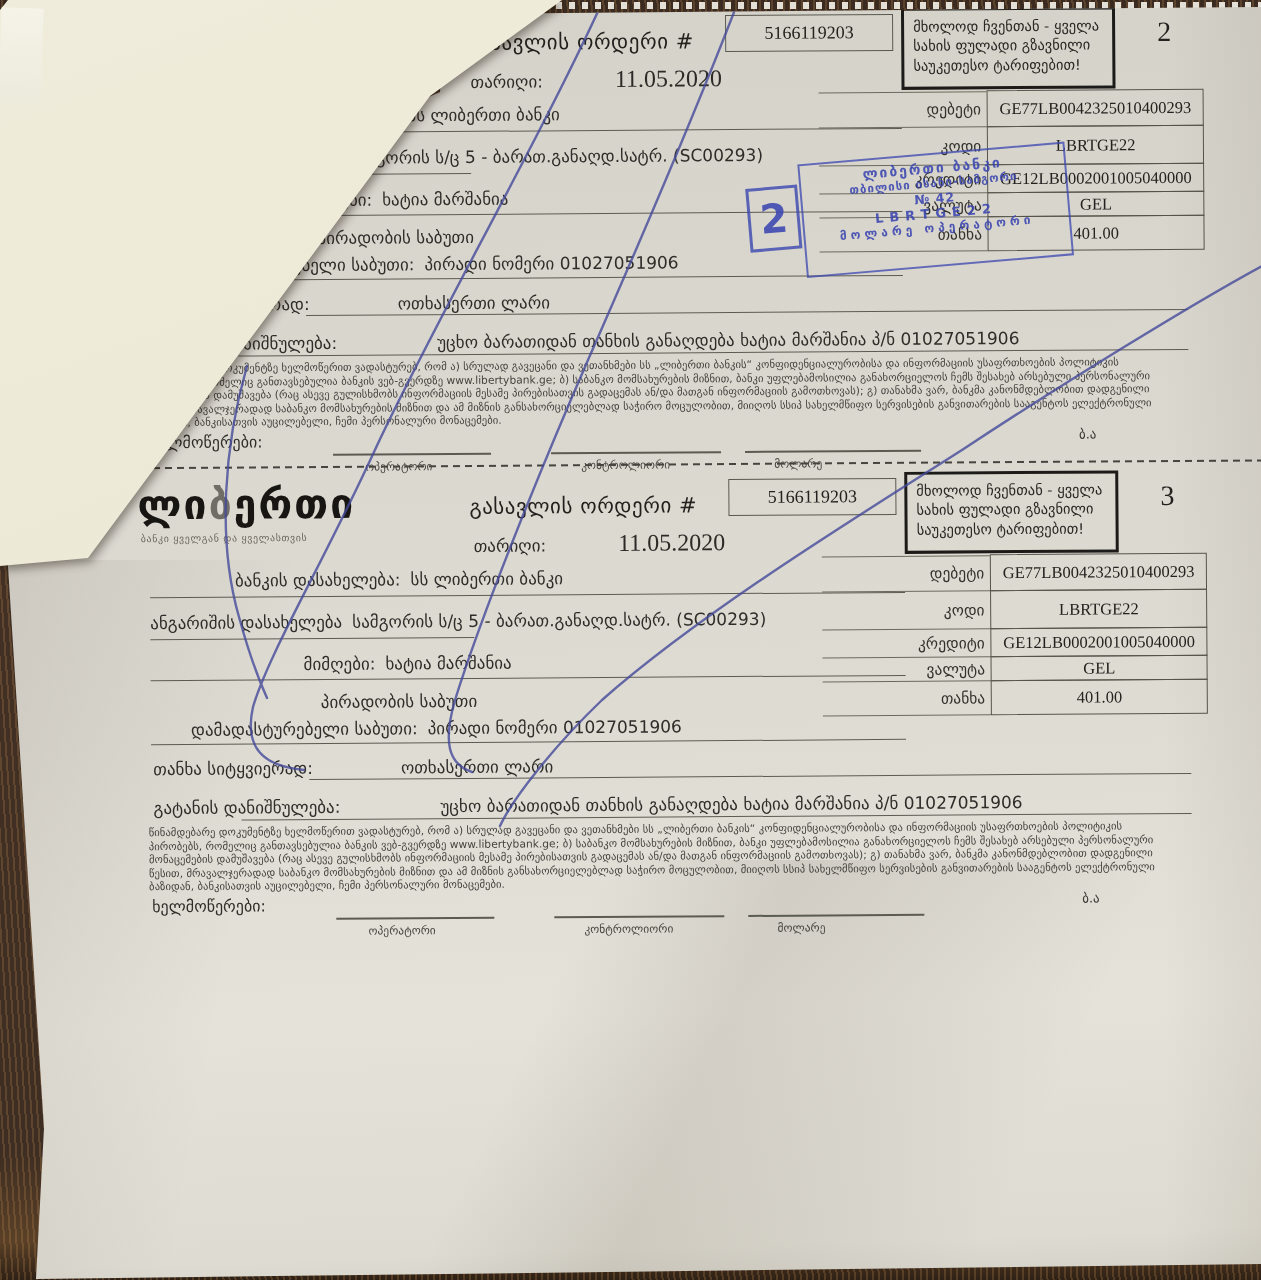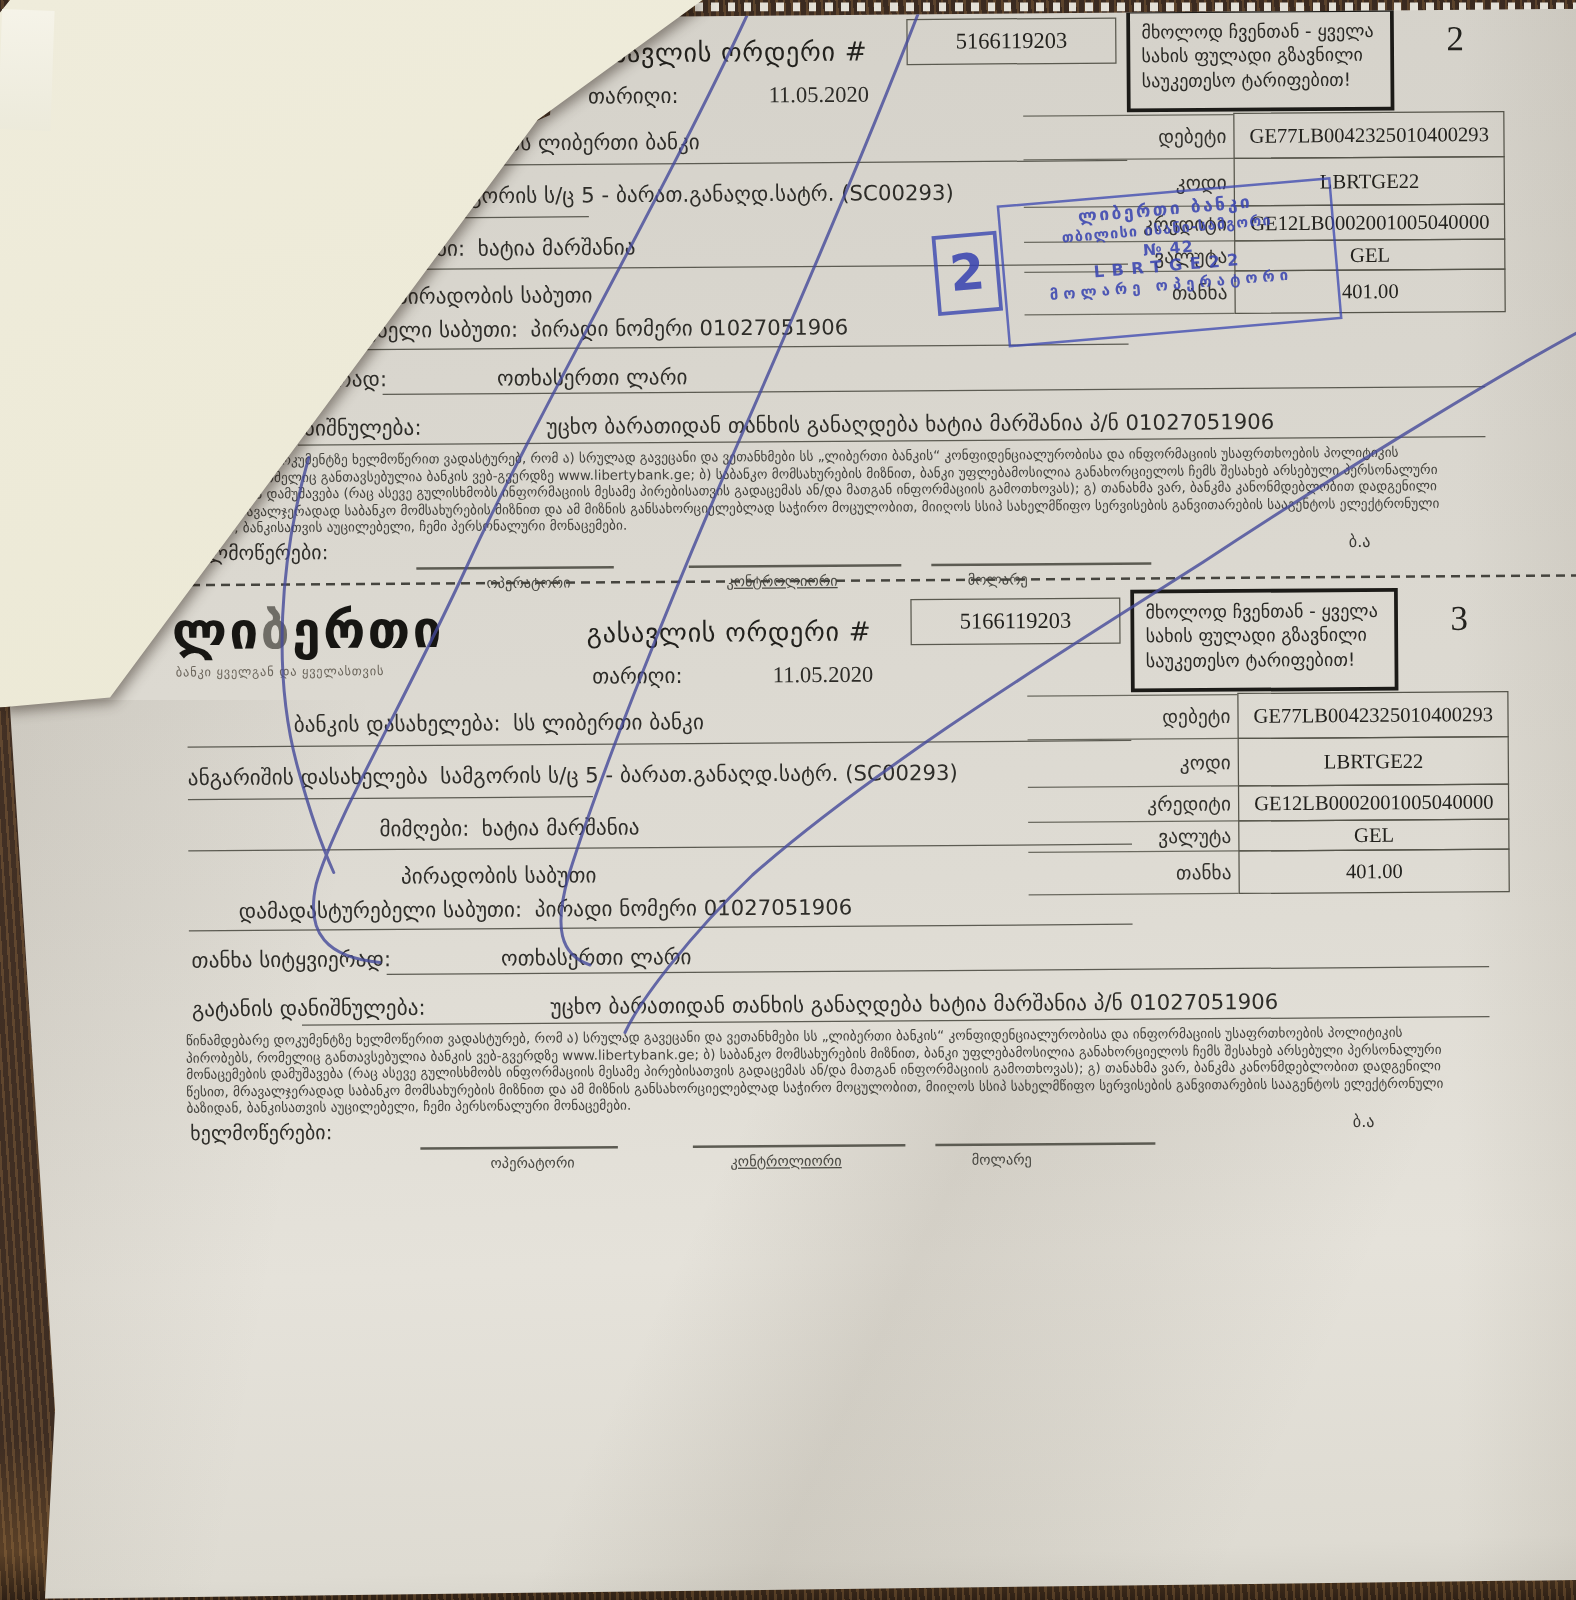--- a/index.html
+++ b/index.html
@@ -34,21 +34,21 @@
   .logo{position:absolute;left:136px;top:8px;font-size:41px;font-weight:bold;letter-spacing:2px;color:#171613;}
   .logo .accent{color:#6f6d66;}
   .tagline{position:absolute;left:139px;top:60px;font-size:10px;letter-spacing:.6px;color:#6d675d;}
   .title{position:absolute;left:468px;top:24px;font-size:21px;letter-spacing:.5px;color:#22211d;}
   .orderbox{position:absolute;left:727px;top:10px;width:166px;height:35px;border:1.5px solid #5a594f;
     display:flex;align-items:center;justify-content:center;font-size:18px;color:#23221e;}
   .promobox{position:absolute;left:903px;top:4px;width:190px;height:62px;border:3px solid #1c1b18;
     padding:7px 9px;font-size:14.5px;line-height:1.33;color:#2a2925;}
   .pagenum{position:absolute;left:1138px;top:14px;width:56px;text-align:center;font-size:28px;color:#23221e;}
   .daterow{position:absolute;left:472px;top:60px;font-size:17px;}
-  .daterow .dval{margin-left:72px;font-size:18px;}
+  .daterow .dval{margin-left:72px;font-size:24px;}
 
   .row{position:absolute;font-size:17px;color:#2e2d29;white-space:nowrap;}
   .row .val{margin-left:10px;}
   .r-bank{left:233px;top:98px;}
   .r-account{left:148px;top:140px;}
   .r-recipient{left:301px;top:182px;}
   .r-iddoc{left:318px;top:220px;}
   .r-confirm{left:188px;top:247px;}
   .r-amount{left:150px;top:286px;}
   .r-amount .val{margin-left:88px;}
@@ -71,21 +71,21 @@
   .rvalue{width:218px;border:1.2px solid #55544a;margin-top:-1px;display:flex;align-items:center;
     justify-content:center;font-size:16.5px;color:#23221e;}
   .h36{height:36px;} .h38{height:38px;} .h28{height:28px;} .h24{height:24px;} .h34{height:34px;}
 
   .fineprint{position:absolute;left:145px;top:353px;width:1022px;font-size:10.7px;line-height:13.6px;color:#45443f;}
   .signatures{position:absolute;left:148px;top:424px;font-size:16px;color:#2e2d29;}
   .seal{position:absolute;left:1078px;top:424px;font-size:13px;color:#3a3934;}
   .sigline{position:absolute;top:446px;height:0;border-top:2px solid #5c5b52;}
   .sl1{left:332px;width:158px;} .sl2{left:550px;width:170px;} .sl3{left:744px;width:176px;}
   .sigrole{position:absolute;top:452px;font-size:11.5px;color:#4a4943;}
-  .sr1{left:388px;} .sr2{left:580px;text-decoration:underline;} .sr3{left:773px;}
+  .sr1{left:364px;} .sr2{left:580px;} .sr3{left:773px;}
 
   .sep{position:absolute;left:128px;top:464px;right:0;height:2px;z-index:3;
     background:repeating-linear-gradient(90deg,#45443e 0 7px,rgba(0,0,0,0) 7px 12px);}
 
   
   .stamp{position:absolute;left:740px;top:150px;width:320px;height:108px;z-index:5;
     transform:rotate(-4.5deg);color:rgba(58,70,176,.88);}
   .stamp-num{position:absolute;left:8px;top:22px;width:46px;height:58px;border:3px solid rgba(58,70,176,.8);
     display:flex;align-items:center;justify-content:center;font-size:40px;font-weight:bold;}
   .stamp-box{position:absolute;left:62px;top:2px;width:252px;height:100px;border:2.5px solid rgba(58,70,176,.75);

